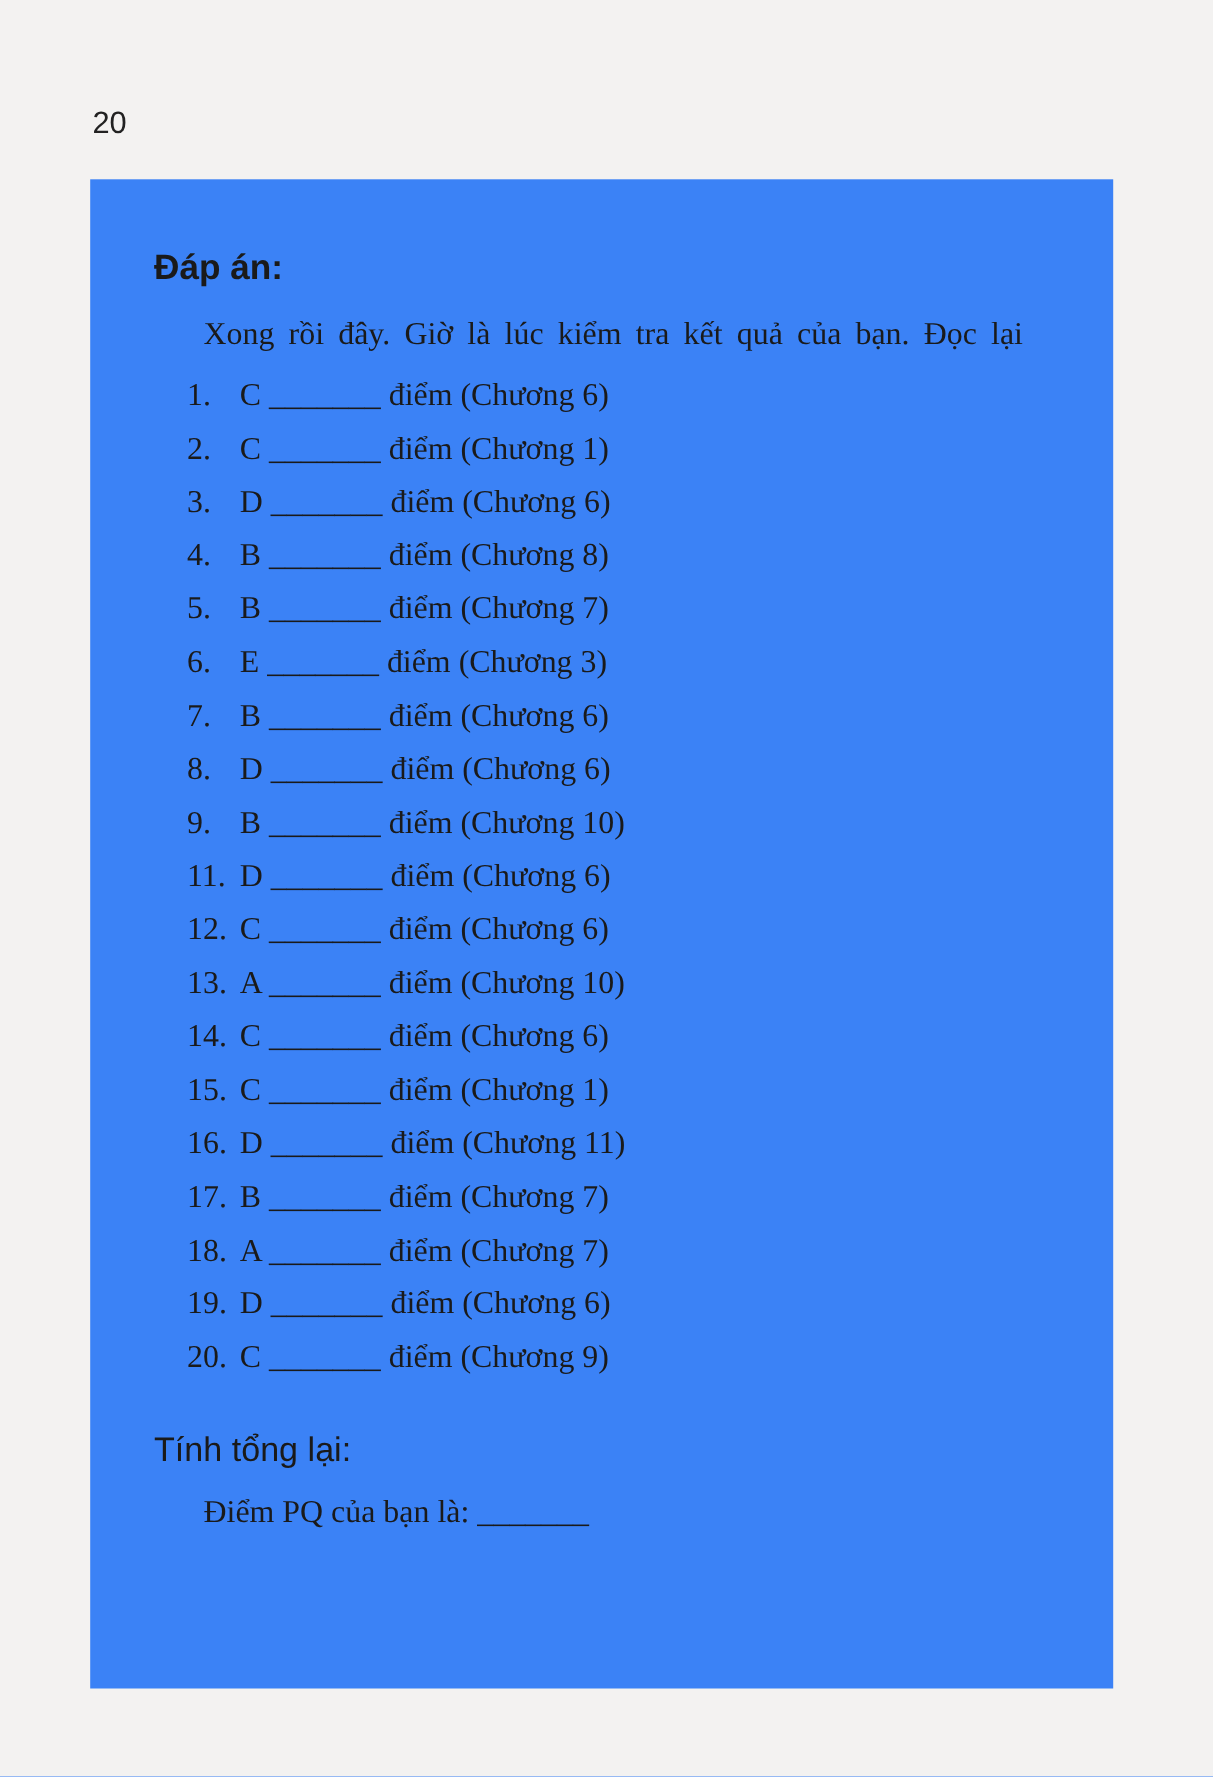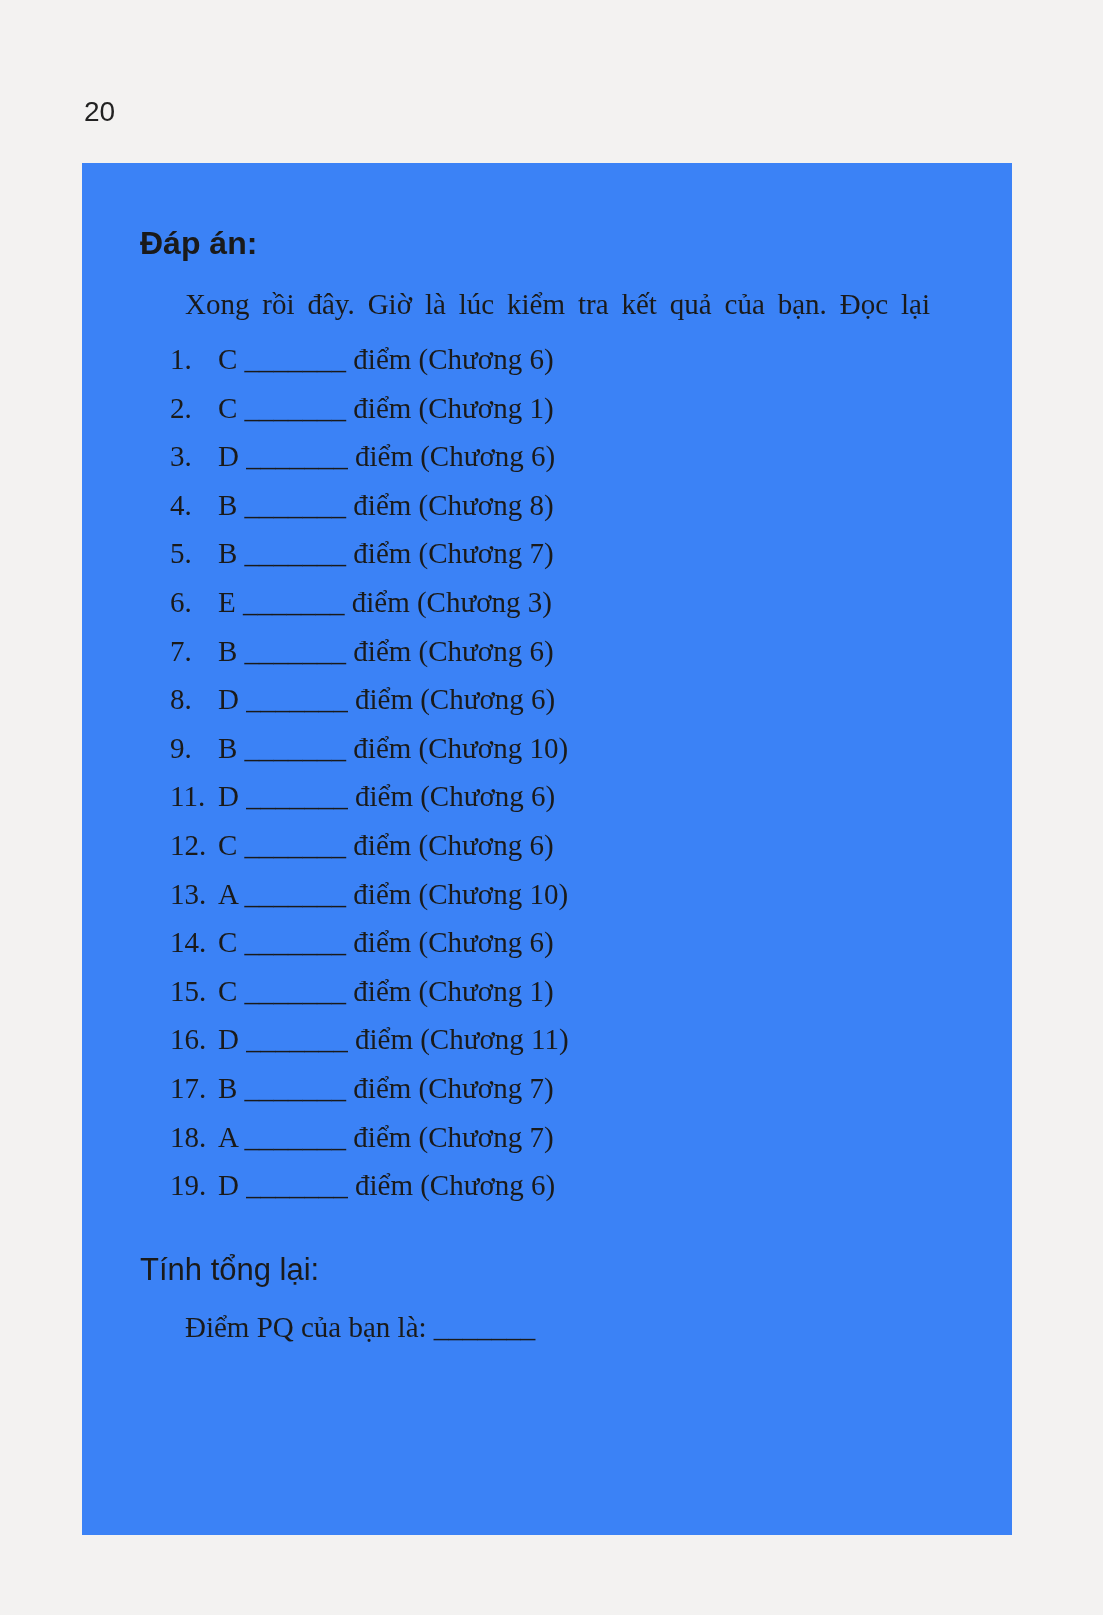--- a/index.html
+++ b/index.html
@@ -97,19 +97,20 @@
       <li><span class="num">9.</span><span>B</span> <span>_______</span> <span>điểm (Chương 10)</span></li>
       <li><span class="num">11.</span><span>D</span> <span>_______</span> <span>điểm (Chương 6)</span></li>
       <li><span class="num">12.</span><span>C</span> <span>_______</span> <span>điểm (Chương 6)</span></li>
       <li><span class="num">13.</span><span>A</span> <span>_______</span> <span>điểm (Chương 10)</span></li>
       <li><span class="num">14.</span><span>C</span> <span>_______</span> <span>điểm (Chương 6)</span></li>
       <li><span class="num">15.</span><span>C</span> <span>_______</span> <span>điểm (Chương 1)</span></li>
       <li><span class="num">16.</span><span>D</span> <span>_______</span> <span>điểm (Chương 11)</span></li>
       <li><span class="num">17.</span><span>B</span> <span>_______</span> <span>điểm (Chương 7)</span></li>
       <li><span class="num">18.</span><span>A</span> <span>_______</span> <span>điểm (Chương 7)</span></li>
       <li><span class="num">19.</span><span>D</span> <span>_______</span> <span>điểm (Chương 6)</span></li>
+      <li><span class="num">20.</span><span>C</span> <span>_______</span> <span>điểm (Chương 9)</span></li>
     </ol>
 
   <h2 class="total-heading">Tính tổng lại:</h2>
 
   <div class="total-line"><span>Điểm PQ của bạn là:</span> <span>_______</span></div>
 
 </div>
 
 </body></html>

